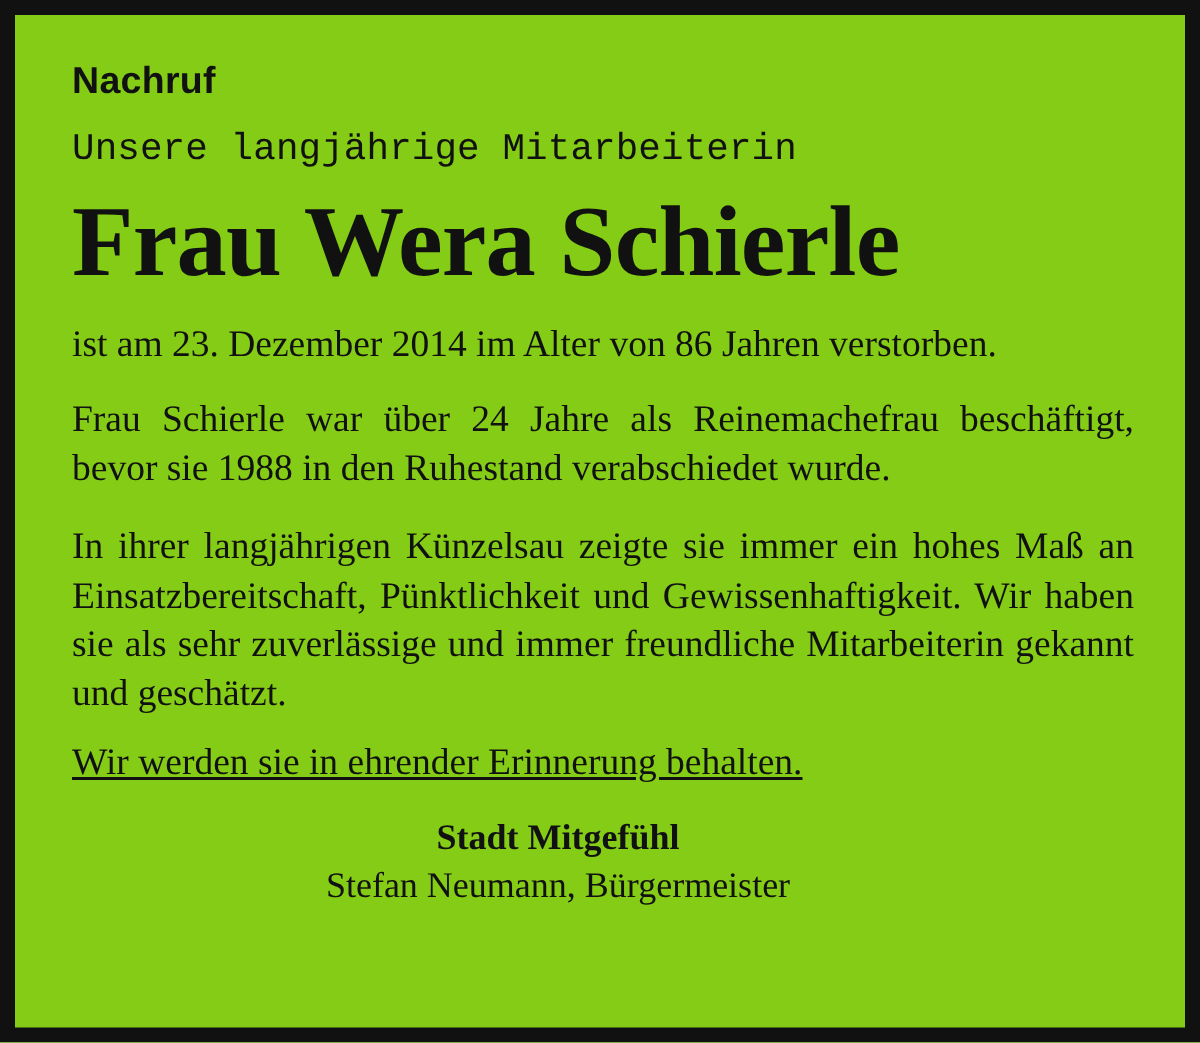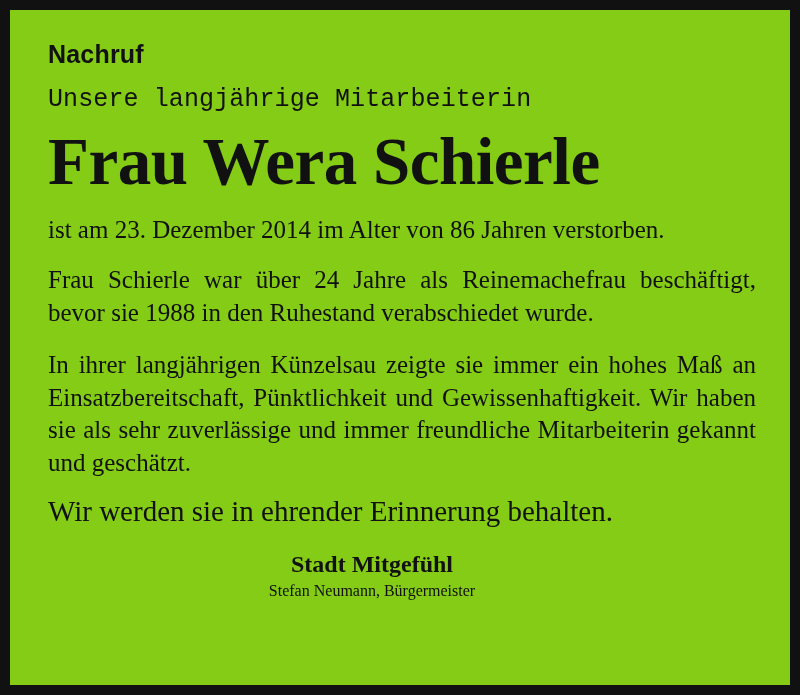--- a/index.html
+++ b/index.html
@@ -57,40 +57,41 @@
     line-height: 1.30;
     text-align: justify;
     text-justify: inter-word;
     margin: 0 0 20px 0;
     hyphens: manual;
   }
   .para.last {
     margin-bottom: 14px;
   }
   .closing {
-    font-size: 29px;
+    font-size: 25px;
     line-height: 1.30;
     margin: 0 0 18px 0;
+    text-decoration: underline;
   }
   .closing div {
     margin-bottom: 2px;
   }
   .signature {
     text-align: center;
     margin-top: 10px;
     padding-right: 60px;
   }
   .signature .org {
     font-weight: bold;
     font-size: 24px;
     line-height: 1.25;
     margin-bottom: 2px;
   }
   .signature .person {
-    font-size: 16px;
+    font-size: 24px;
     line-height: 1.25;
   }
 </style>
 </head>
 <body>
 
 <div class="obituary-frame">
   <div class="inner">
 
     <div class="heading">Nachruf</div>

